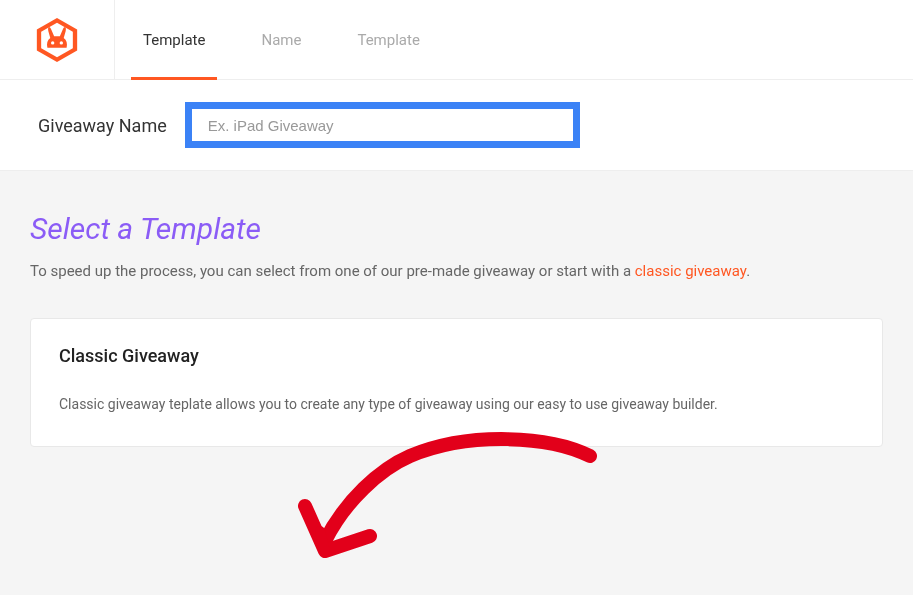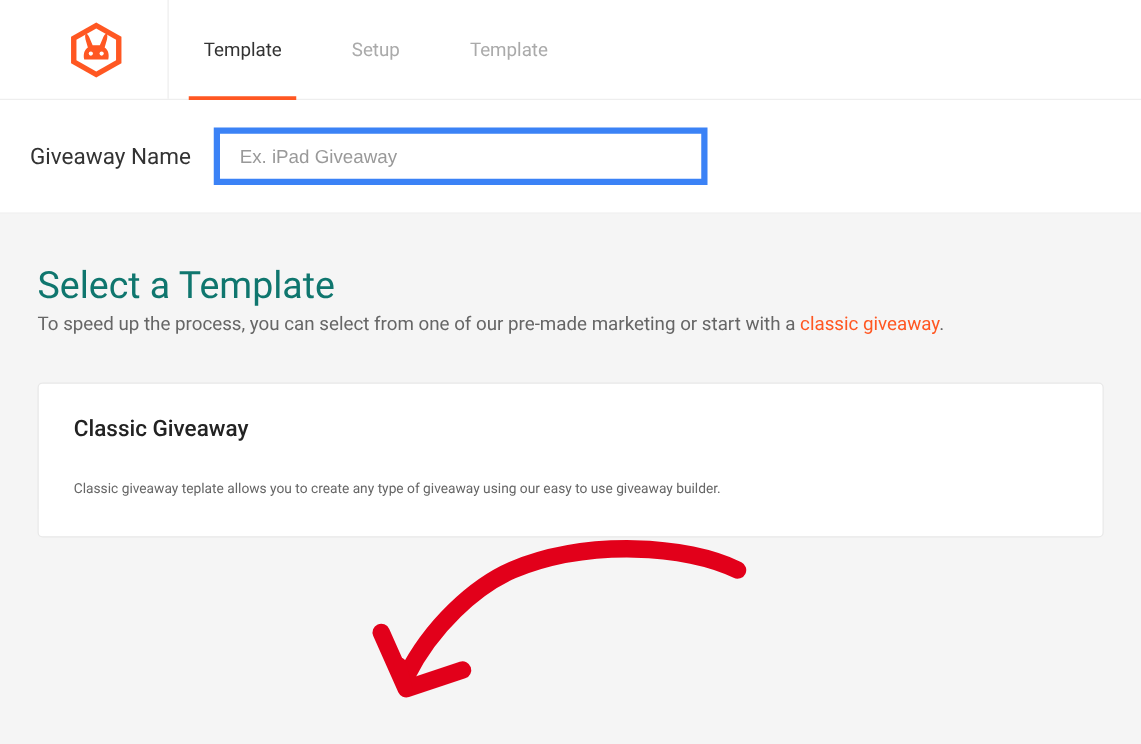--- a/index.html
+++ b/index.html
@@ -9,21 +9,20 @@
       width: 913px;
       height: 595px;
       overflow: hidden;
     }
     .header {
       background: #fff;
       display: flex;
       align-items: stretch;
       height: 80px;
       border-bottom: 1px solid #eee;
-      padding-left: 20px;
     }
     .logo-wrap {
       width: 115px;
       display: flex;
       align-items: center;
       justify-content: center;
       border-right: 1px solid #eee;
     }
     .tabs {
       display: flex;
@@ -43,48 +42,49 @@
     }
     .tab.active::after {
       content: "";
       position: absolute;
       left: 16px; right: 16px; bottom: -1px;
       height: 3px;
       background: #ff5722;
     }
     .name-bar {
       background: #fff;
-      padding: 22px 24px;
+      padding: 22px 38px;
       display: flex;
       align-items: center;
       gap: 18px;
       border-bottom: 1px solid #eee;
     }
     .name-label {
       font-size: 18px;
       color: #333;
     }
     .name-input {
       width: 395px;
       height: 46px;
       padding: 0 16px;
-      border: 5px solid #3b82f6;
+      border: 7px solid #3b82f6;
       font-size: 15px;
       color: #333;
     }
     .name-input::placeholder { color: #999; }
     .content {
       padding: 40px 30px 30px;
       position: relative;
     }
     .section-title {
       font-size: 30px;
       font-weight: 400;
-      color: #0f766e;
-      margin-bottom: 4px;
+      color: #8b5cf6;
+      margin-bottom: 16px;
+      font-style: italic;
     }
     .section-sub {
       font-size: 15px;
       color: #666;
       margin-bottom: 38px;
     }
     .section-sub .link {
       color: #ff5722;
       cursor: pointer;
     }
@@ -100,21 +100,21 @@
       padding: 26px 28px 30px;
       cursor: pointer;
     }
     .card-title {
       font-size: 18px;
       color: #222;
       font-weight: 500;
       margin-bottom: 28px;
     }
     .card-desc {
-      font-size: 11px;
+      font-size: 14px;
       color: #666;
       line-height: 1.55;
     }
     .arrow-overlay {
       position: absolute;
       top: 230px;
       left: 290px;
       pointer-events: none;
     }
   </style>
@@ -129,37 +129,37 @@
       <path d="M38 28 C34 20 30 22 32 32 L36 46 C30 50 28 58 30 66 L70 66 C72 58 70 50 64 46 L68 32 C70 22 66 20 62 28 L56 42 L44 42 Z" fill="#ff5722"></path>
       <circle cx="41" cy="56" r="3.5" fill="#fff"></circle>
       <circle cx="59" cy="56" r="3.5" fill="#fff"></circle>
     </svg>
   </div>
   <div class="tabs">
     <div class="tab active">
         <span>Template</span>
       </div>
     <div class="tab">
-        <span>Setup</span>
+        <span>Name</span>
       </div>
     <div class="tab">
         <span>Template</span>
       </div>
   </div>
 </div>
 
 <div class="name-bar">
   <span class="name-label">Giveaway Name</span>
   <input class="name-input" type="text" placeholder="Ex. iPad Giveaway" style="">
 </div>
 
 <div class="content">
   <h1 class="section-title">Select a Template</h1>
   <p class="section-sub">
-    <span>To speed up the process, you can select from one of our pre-made marketing or start with a </span><span class="link">classic giveaway</span><span>.</span>
+    <span>To speed up the process, you can select from one of our pre-made giveaway or start with a </span><span class="link">classic giveaway</span><span>.</span>
   </p>
 
   <div class="cards">
     <div class="card">
       <div class="card-title">Classic Giveaway</div>
       <div class="card-desc">Classic giveaway teplate allows you to create any type of giveaway using our easy to use giveaway builder.</div>
     </div>
   </div>
 
   <svg class="arrow-overlay" width="320" height="200" viewBox="0 0 320 200">

